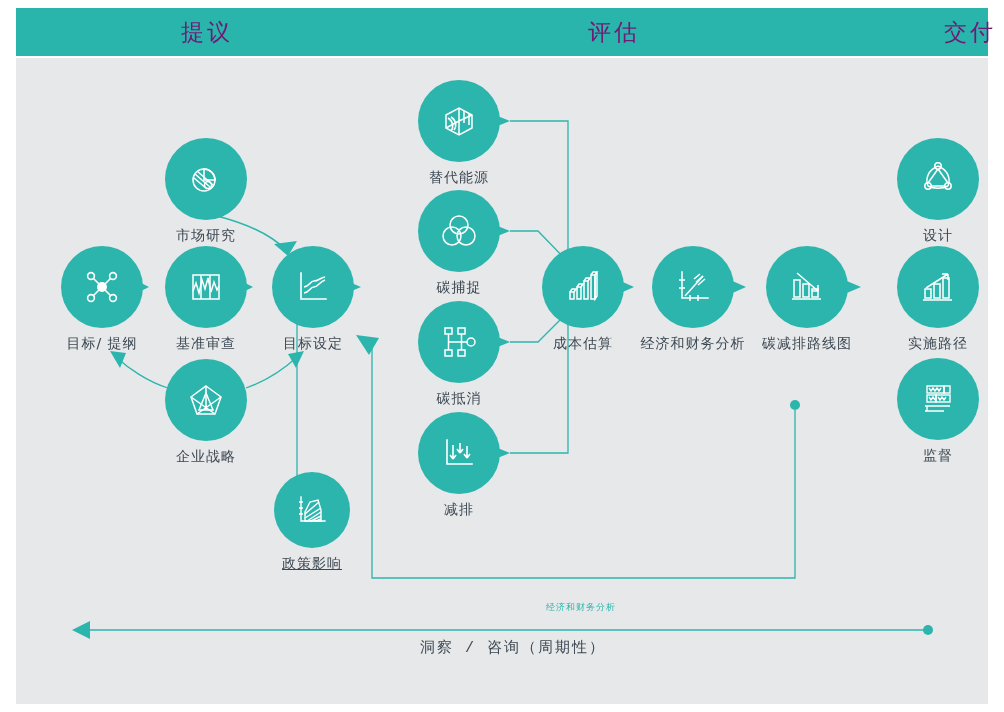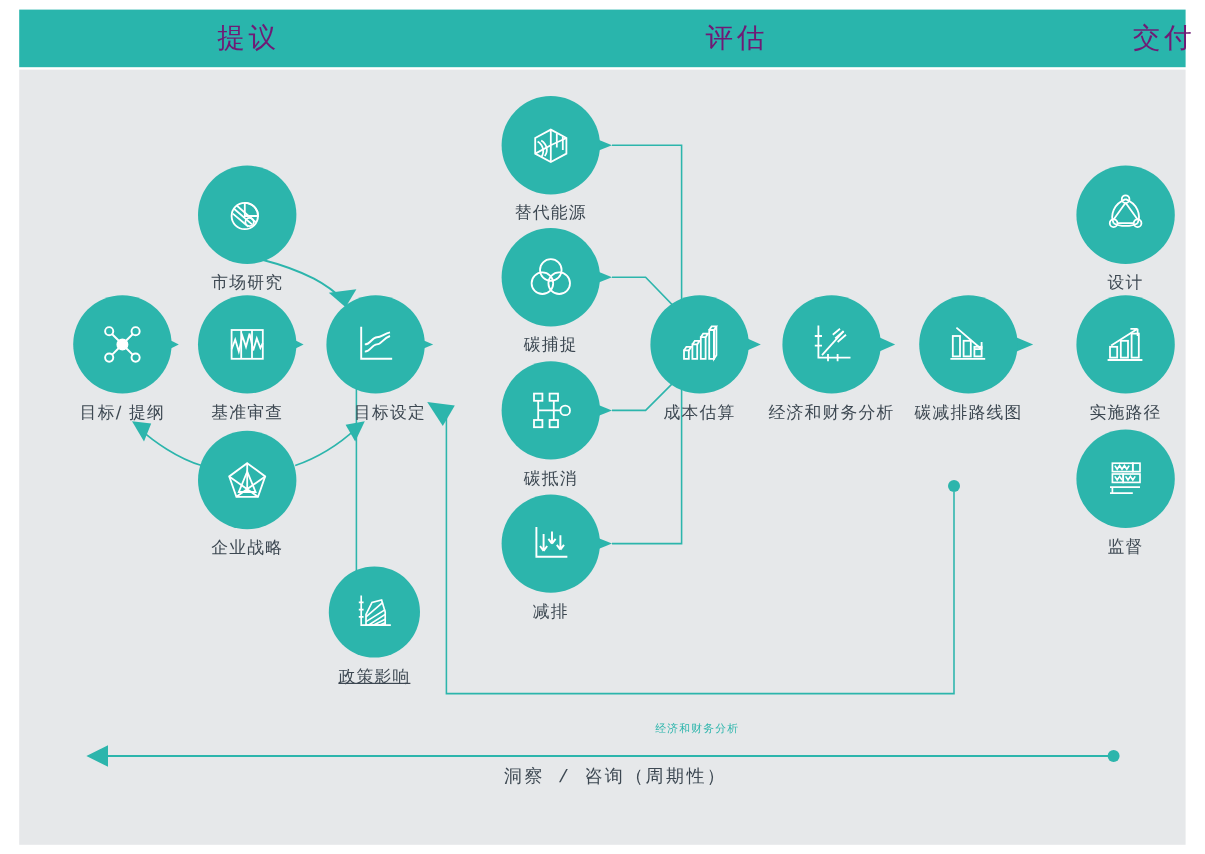--- a/index.html
+++ b/index.html
@@ -163,21 +163,21 @@
     <div class="node" style="left:297px;top:229px;">
       <div class="disc" style="width:82px;height:82px;">
         <span>
           <svg width="38" height="38" viewBox="0 0 38 38" fill="none" stroke="#fff" stroke-width="1.6">
             <path d="M7 5 L7 31 L32 31" stroke-linecap="square"></path>
             <path d="M10 25 C15 25 16 19 20 19 C24 19 25 14 31 12"></path>
             <path d="M10 19 C15 19 16 13 20 13 C24 13 26 10 31 9"></path>
           </svg>
         </span>
       </div>
-      <div class="caption" style="top:48px;margin-left:12px;">目标设定</div>
+      <div class="caption" style="top:48px;">目标设定</div>
     </div>
 
     <div class="node" style="left:190px;top:342px;">
       <div class="disc" style="width:82px;height:82px;">
         <span>
           <svg width="38" height="38" viewBox="0 0 38 38" fill="none" stroke="#fff" stroke-width="1.5">
             <polygon points="19,5 34,16 28,33 10,33 4,16"></polygon>
             <polygon points="19,12 26,29 12,29"></polygon>
             <path d="M19,5 L19,29 M4,16 L28,33 M34,16 L10,33"></path>
           </svg>

